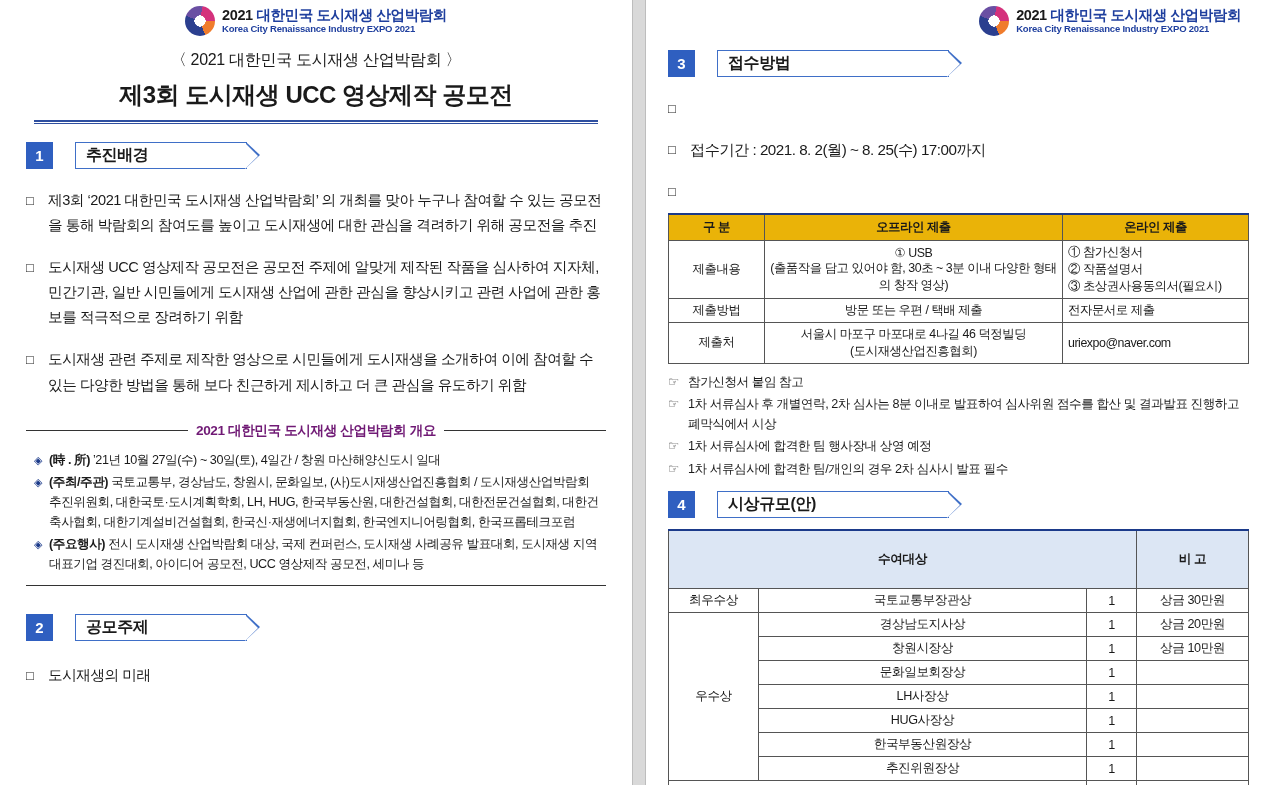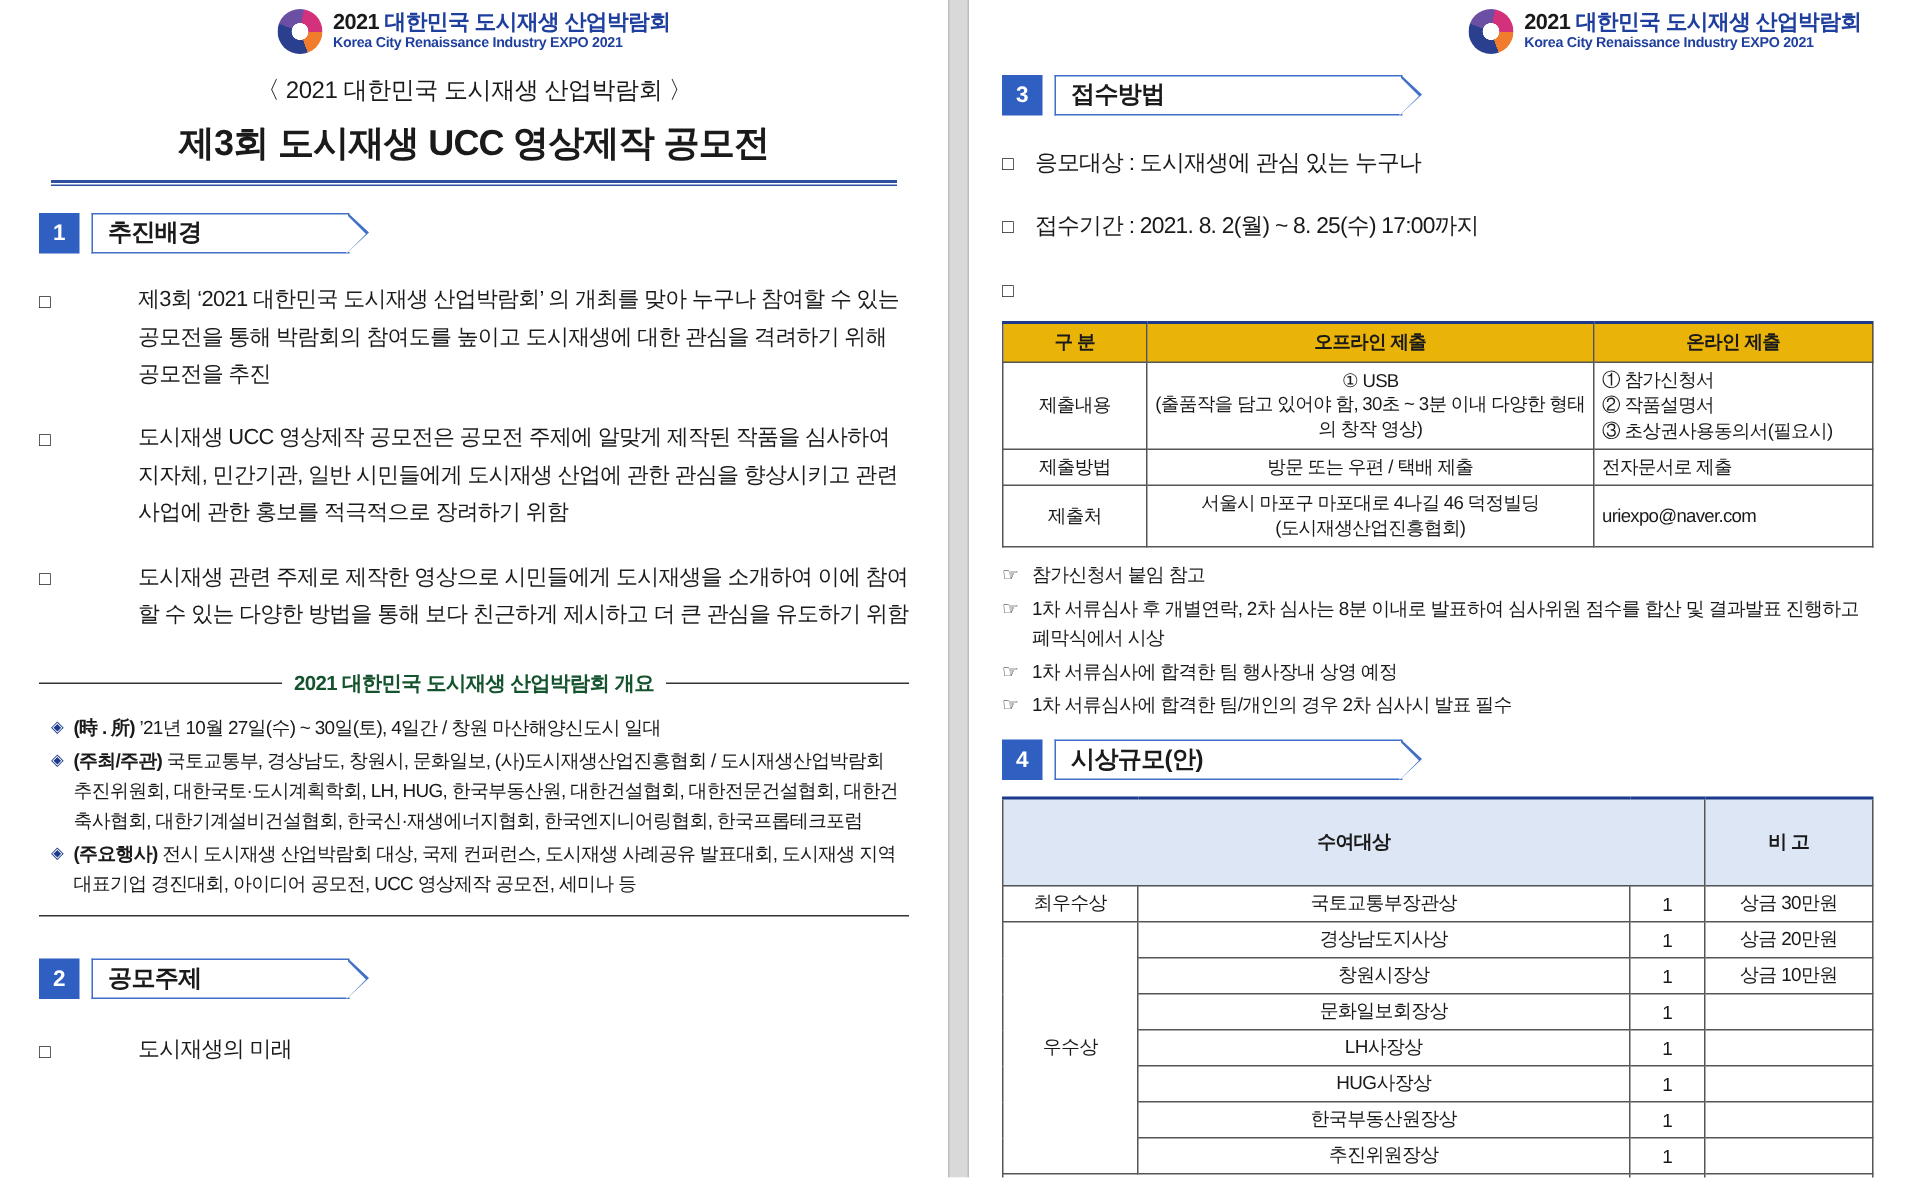--- a/index.html
+++ b/index.html
@@ -97,21 +97,21 @@
   .sec-num {
     width: 27px; height: 27px;
     background: #2f5fc0;
     color: #fff;
     font-size: 15px; font-weight: bold;
     display: flex; align-items: center; justify-content: center;
     flex: 0 0 auto;
   }
   .sec-body {
     position: relative;
-    margin-left: 8px;
+    margin-left: 22px;
     height: 38px;
     flex: 0 0 auto;
   }
   .sec-label {
     position: relative;
     z-index: 2;
     font-size: 16px; font-weight: bold;
     letter-spacing: -0.4px;
     padding: 3px 0 0 11px;
   }
@@ -150,31 +150,31 @@
     font-size: 14.6px;
     line-height: 1.72;
     letter-spacing: -0.45px;
   }
   .bl .box {
     flex: 0 0 auto;
     width: 22px;
     font-size: 13px;
     padding-top: 2px;
   }
-  .bl .txt { flex: 1 1 auto; margin-left: 44px; }
+  .bl .txt { flex: 1 1 auto; }
 
   
   .ov-head {
     display: flex; align-items: center;
     gap: 8px;
     margin-top: 24px;
   }
   .ov-head .ln { flex: 1 1 auto; border-top: 1px solid #333; }
   .ov-head .tt {
-    font-size: 13.6px; font-weight: bold; color: #14532d; letter-spacing: -0.4px;
+    font-size: 13.6px; font-weight: bold; color: #701a75; letter-spacing: -0.4px;
     white-space: nowrap;
   }
   .ov-body {
     border-bottom: 1px solid #333;
     padding: 8px 4px 10px 8px;
     font-size: 12.6px;
     line-height: 1.6;
     letter-spacing: -0.45px;
   }
   .ov-item { display: flex; margin-top: 2px; }
@@ -347,21 +347,20 @@
     <div class="sec" style="margin-top:14px;">
       <div class="sec-num">3</div>
       <div class="sec-body">
         <div class="sec-shape" style="width:232px;"></div>
         <div class="sec-label">접수방법</div>
       </div>
     </div>
 
     <div class="r-bl">
       <div class="box">□</div>
-      <div>응모대상 : 도시재생에 관심 있는 누구나</div>
     </div>
 
     <div class="r-bl">
       <div class="box">□</div>
       <div>접수기간 : 2021.  8. 2(월) ~ 8. 25(수) 17:00까지</div>
     </div>
 
     <div class="r-bl">
       <div class="box">□</div>
     </div>

